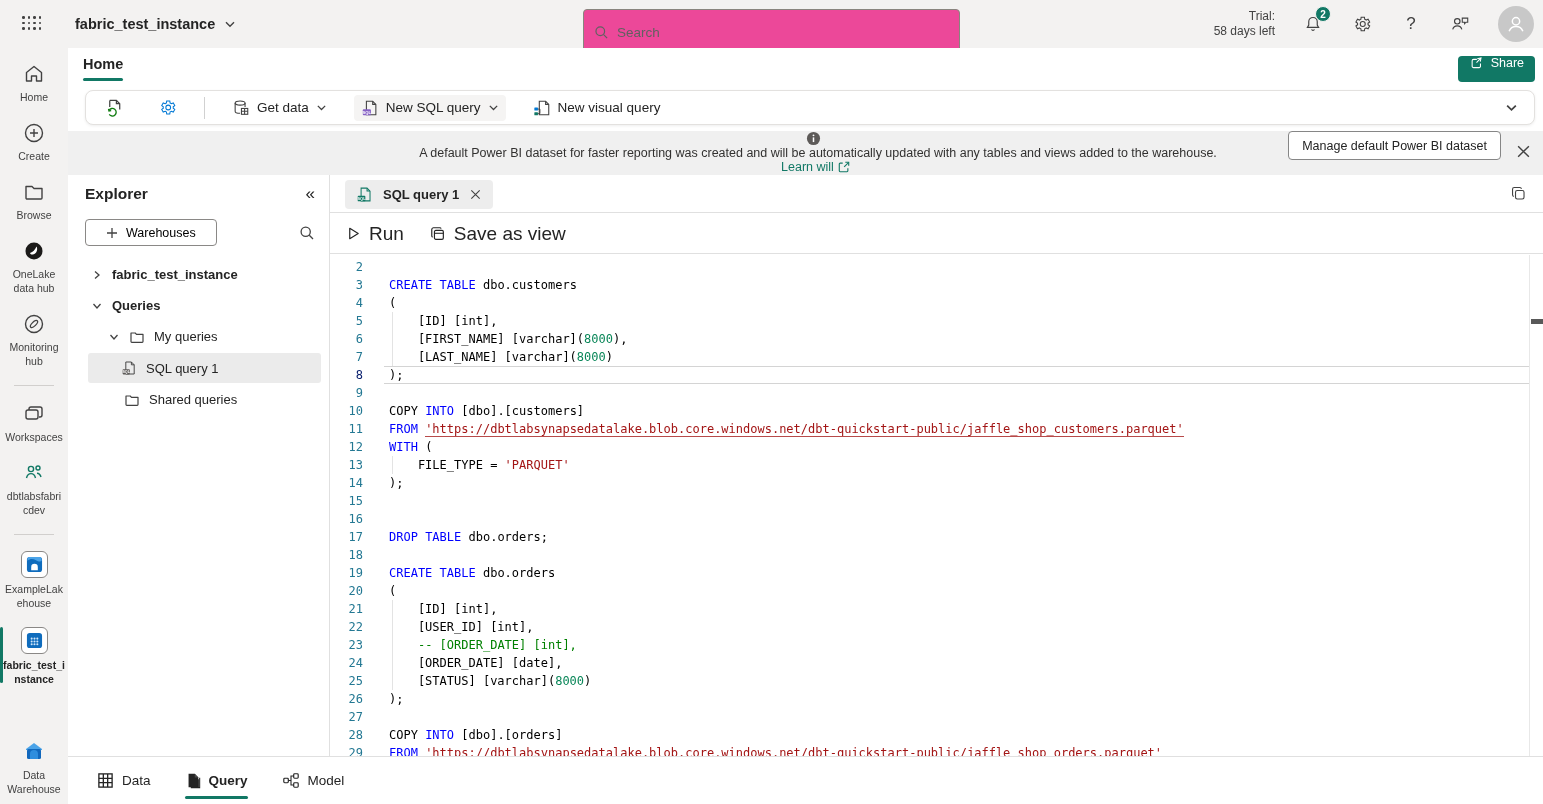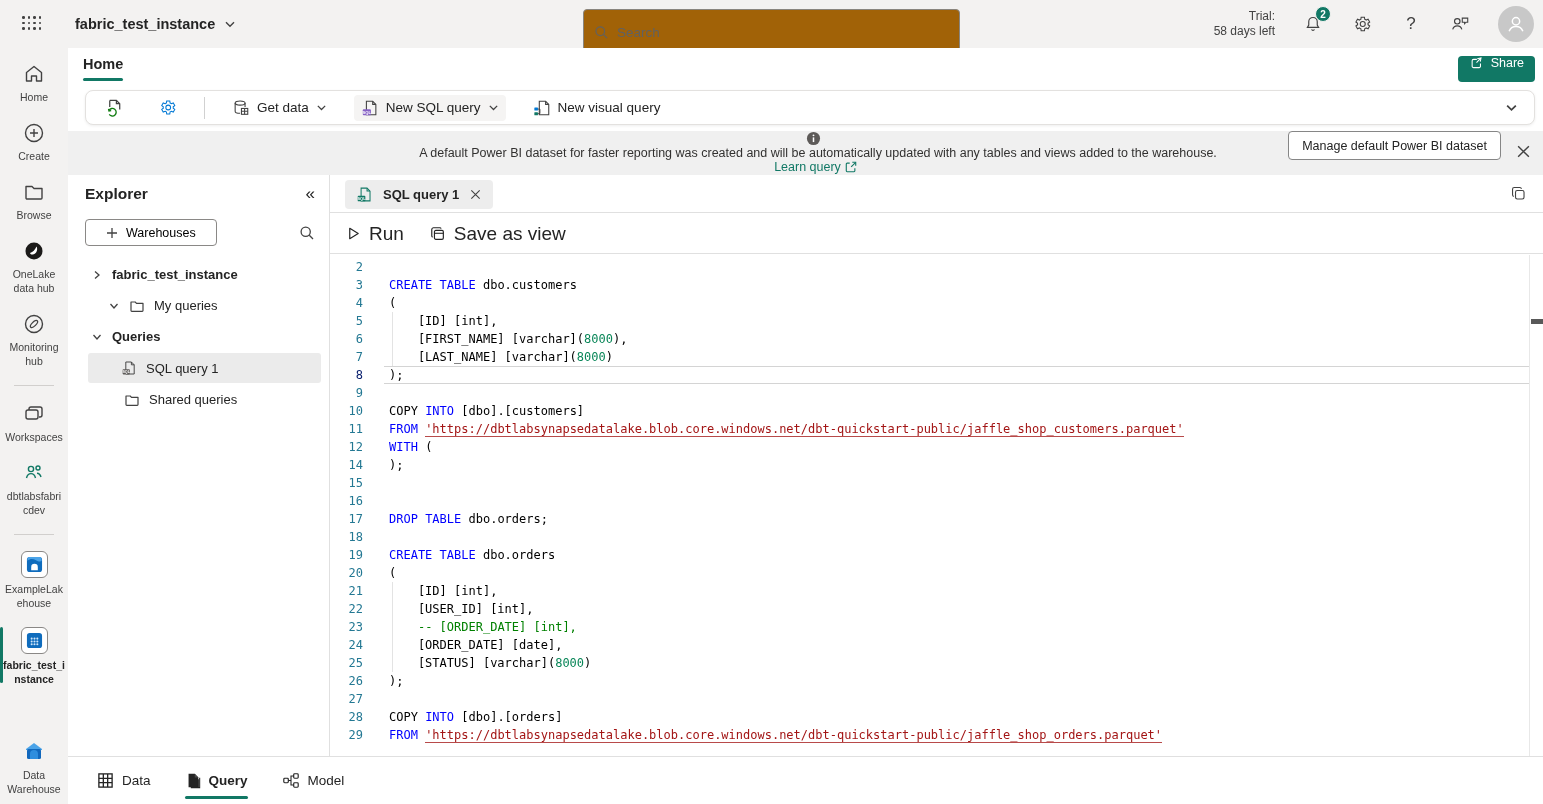--- a/index.html
+++ b/index.html
@@ -7,21 +7,21 @@
     font-family:"Liberation Sans", sans-serif; color:#242424; }
   svg { display:block; }
 
   
   #topbar { position:absolute; left:0; top:0; width:1543px; height:48px; background:#f3f2f1; }
   #waffle { position:absolute; left:22px; top:16px; width:22px; height:16px; display:grid;
     grid-template-columns:repeat(4,4px); grid-template-rows:repeat(3,4px); gap:1.5px; cursor:pointer;}
   #waffle i { width:2.5px; height:2.5px; background:#424242; border-radius:50%; }
   #ws-switcher { position:absolute; left:75px; top:12px; display:flex; align-items:center; gap:9px;
     font-size:14.5px; font-weight:600; color:#242424; cursor:pointer; height:24px;}
-  #searchbox { position:absolute; left:583px; top:9px; width:377px; height:46px; background:#a16207;
+  #searchbox { position:absolute; left:583px; top:9px; width:377px; height:46px; background:#ec4899;
     border:1px solid #89857e; border-radius:4px; display:flex; align-items:center; padding:0 10px; gap:8px;}
   #searchbox input { border:none; outline:none; flex:1; font-size:13.5px; color:#242424;
     font-family:"Liberation Sans", sans-serif; background:transparent;}
   #searchbox input::placeholder { color:#616161; }
   #topbar-right { position:absolute; right:0; top:0; height:48px; display:flex; align-items:center;
     gap:27px; padding-right:9px; }
   #trial { text-align:right; font-size:12px; color:#424242; line-height:15px; white-space:pre-line;}
   .tb-ic { position:relative; width:22px; height:22px; display:flex; align-items:center;
     justify-content:center; cursor:pointer; color:#424242;}
   #bell-badge { position:absolute; right:-7px; top:-7px; min-width:16px; height:16px; background:#117865;
@@ -289,21 +289,21 @@
 <div id="banner">
   <span>
     <svg width="15" height="15" viewBox="0 0 16 16">
         <circle cx="8" cy="8" r="7" fill="#5d5a58"></circle>
         <rect x="7.2" y="6.8" width="1.6" height="5" fill="#fff"></rect>
         <circle cx="8" cy="4.6" r="1" fill="#fff"></circle>
       </svg>
   </span>
   <span id="banner-msg">A default Power BI dataset for faster reporting was created and will be automatically updated with any tables and views added to the warehouse.</span>
   <span id="learn-more">
-    <span>Learn query</span>
+    <span>Learn will</span>
     <span>
       <svg width="12" height="12" viewBox="0 0 14 14">
           <path d="M11.5 8.5v3a1 1 0 0 1-1 1h-8a1 1 0 0 1-1-1v-8a1 1 0 0 1 1-1h3" fill="none" stroke="#117865" stroke-width="1.3"></path>
           <path d="M8.5 1.5h4v4" fill="none" stroke="#117865" stroke-width="1.3"></path>
           <path d="M12.2 1.8 7.2 6.8" fill="none" stroke="#117865" stroke-width="1.3"></path>
         </svg>
     </span>
   </span>
   <button id="manage-btn">Manage default Power BI dataset</button>
   <span id="banner-close">
@@ -452,40 +452,40 @@
     </div>
     <div id="tree">
       <div class="tree-row" id="tr-warehouse">
         <span class="chev">
           <svg width="10" height="10" viewBox="0 0 10 10">
               <path d="M3 1.5 7 5 3 8.5" fill="none" stroke="#424242" stroke-width="1.3"></path>
             </svg>
         </span>
         <span class="lbl-b">fabric_test_instance</span>
       </div>
+      <div class="tree-row" id="tr-queries">
+        <span class="chev">
+          <svg width="10" height="10" viewBox="0 0 10 10">
+              <path d="M1.5 3 5 7 8.5 3" fill="none" stroke="#424242" stroke-width="1.3"></path>
+            </svg>
+        </span>
+        <span class="lbl-b">Queries</span>
+      </div>
       <div class="tree-row" id="tr-myqueries">
         <span class="chev">
           <svg width="10" height="10" viewBox="0 0 10 10">
               <path d="M1.5 3 5 7 8.5 3" fill="none" stroke="#424242" stroke-width="1.3"></path>
             </svg>
         </span>
         <span>
           <svg width="16" height="16" viewBox="0 0 16 16">
               <path d="M2 4h4.2l1.3 1.3H14V12.5a.8.8 0 0 1-.8.8H2.8a.8.8 0 0 1-.8-.8Z" fill="none" stroke="#424242" stroke-width="1.2" stroke-linejoin="round"></path>
             </svg>
         </span>
         <span>My queries</span>
-      </div>
-      <div class="tree-row" id="tr-queries">
-        <span class="chev">
-          <svg width="10" height="10" viewBox="0 0 10 10">
-              <path d="M1.5 3 5 7 8.5 3" fill="none" stroke="#424242" stroke-width="1.3"></path>
-            </svg>
-        </span>
-        <span class="lbl-b">Queries</span>
       </div>
       <div id="tr-sqlquery">
         <span>
           <svg width="16" height="16" viewBox="0 0 20 20">
               <path d="M6 2.5h7l3.5 3.5v11.5H6Z" fill="none" stroke="#424242" stroke-width="1.2"></path>
               <path d="M13 2.5V6h3.5" fill="none" stroke="#424242" stroke-width="1.2"></path>
               <rect x="2" y="11.5" width="9" height="6.5" rx="1" fill="#5d5a58"></rect>
               <text x="6.5" y="16.6" font-size="4.6" font-weight="bold" fill="#fff" text-anchor="middle" font-family="Liberation Sans, sans-serif">SQL</text>
             </svg>
         </span>
@@ -586,20 +586,24 @@
         </div>
         <div class="code-row">
           <span class="ln">11</span>
           <span class="code"><span class="tk-k">FROM</span><span class="tk-d"> </span><span class="tk-u">'https://dbtlabsynapsedatalake.blob.core.windows.net/dbt-quickstart-public/jaffle_shop_customers.parquet'</span></span>
         </div>
         <div class="code-row">
           <span class="ln">12</span>
           <span class="code"><span class="tk-k">WITH</span><span class="tk-d"> (</span></span>
         </div>
         <div class="code-row">
+          <span class="ln">13</span>
+          <span class="code guide"><span class="tk-d">    FILE_TYPE = </span><span class="tk-s">'PARQUET'</span></span>
+        </div>
+        <div class="code-row">
           <span class="ln">14</span>
           <span class="code"><span class="tk-d">);</span></span>
         </div>
         <div class="code-row">
           <span class="ln">15</span>
           <span class="code"></span>
         </div>
         <div class="code-row">
           <span class="ln">16</span>
           <span class="code"></span>

